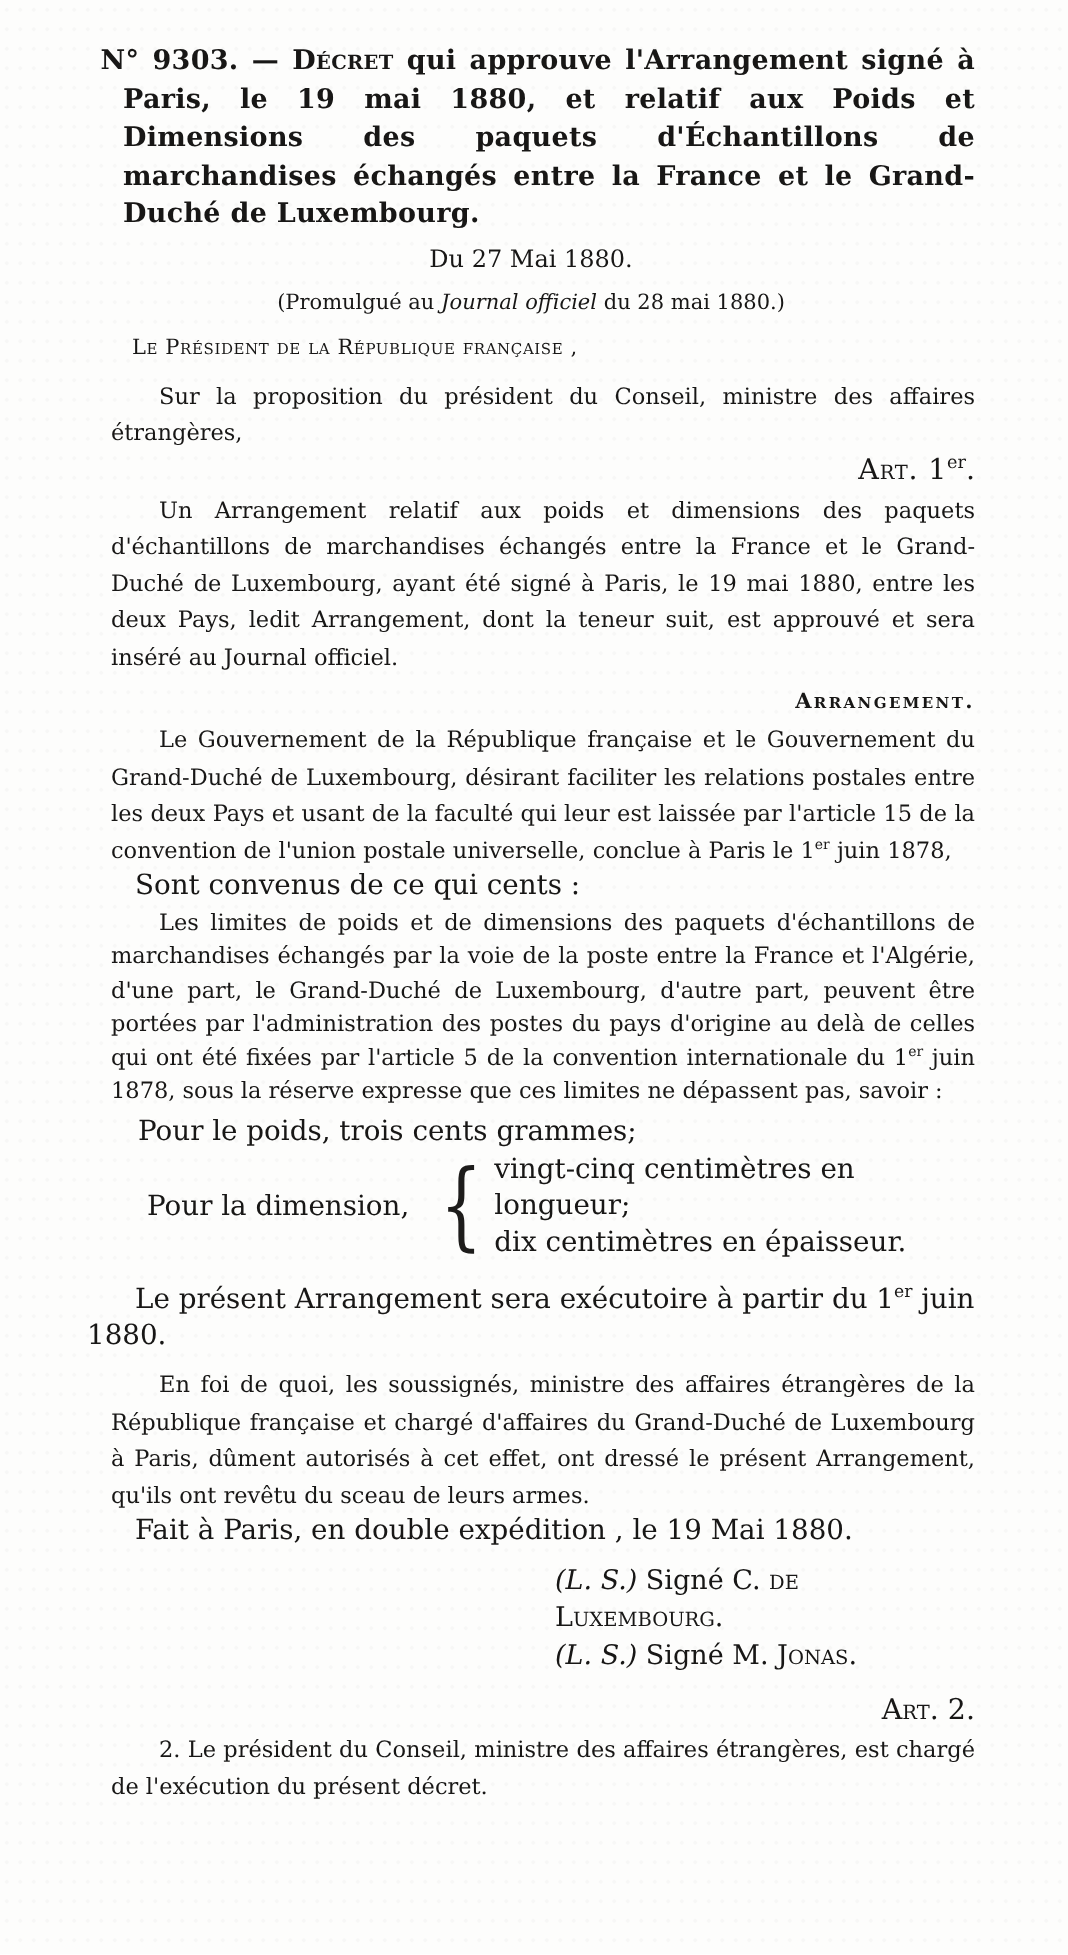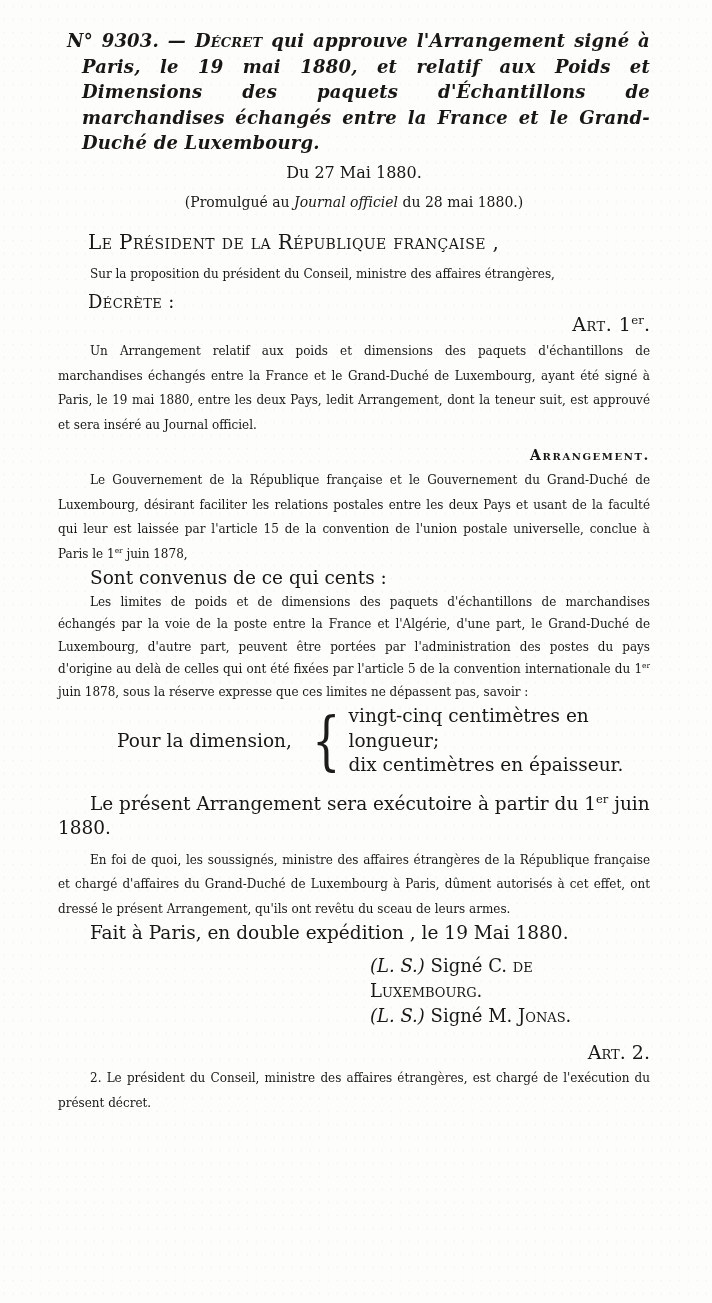--- a/index.html
+++ b/index.html
@@ -15,36 +15,35 @@
     overflow: hidden;
     box-sizing: border-box;
     padding-top: 28px;
   }
   .col { margin-left: 58px; width: 592px; }
 
   .heading {
     margin-left: 24px;
     width: 568px;
     text-indent: -15px;
-    font-style: italic;
     font-weight: bold;
     font-size: 18px;
     line-height: 25.5px;
     text-align: justify;
     letter-spacing: 0.2px;
   }
   .sc { font-variant: small-caps; }
 
   .dateline { margin-top: 8px; font-size: 16px; line-height: 17px; text-align: center; }
   .promulgation { margin-top: 13px; font-size: 14px; line-height: 17px; text-align: center; }
   .promulgation .it { font-style: italic; }
 
-  .president { margin-top: 20px; font-size: 20px; line-height: 23px; text-indent: 30px; letter-spacing: 0.4px; }
+  .president { margin-top: 10px; font-size: 14px; line-height: 23px; text-indent: 30px; letter-spacing: 0.4px; }
 
-  .p { font-size: 12px; line-height: 24.5px; text-align: justify; text-indent: 32px; }
+  .p { font-size: 15px; line-height: 24.5px; text-align: justify; text-indent: 32px; margin-left: 16px; }
   .p-proposition { margin-top: 8px; }
   .decrete { margin-top: 6px; font-size: 18px; line-height: 20px; text-indent: 30px; letter-spacing: 0.4px; }
 
   .art-title { font-size: 19px; line-height: 20px; text-align: right; }
   .art-title .sc { letter-spacing: 0.5px; }
   .art1 { margin-top: 2px; }
   .art2 { margin-top: 14px; }
   sup { font-size: 62%; vertical-align: super; line-height: 0; }
 
   .p1 { margin-top: 5px; }
@@ -53,21 +52,21 @@
     font-size: 14px; line-height: 17px; text-align: right;
     font-variant: small-caps; letter-spacing: 1.6px; font-weight: 600;
   }
   .p2 { margin-top: 4px; }
   .convenus { font-size: 18.5px; line-height: 24.5px; text-indent: 32px; }
   .p3 { margin-top: 0; line-height: 22.5px; }
 
   .weight-line { margin-top: 4px; font-size: 18.5px; line-height: 24px; margin-left: 34px; }
 
   .dim-block { display: flex; align-items: center; margin-left: 40px; margin-top: 1px; }
-  .dim-label { font-size: 18.5px; white-space: nowrap; margin-left: 19px; }
+  .dim-label { font-size: 18.5px; white-space: nowrap; }
   .dim-brace {
     display: inline-block;
     font-size: 64px;
     line-height: 70px;
     font-weight: 400;
     transform: scaleX(0.7);
     margin: 0 2px 0 14px;
     color: #1d1c1b;
   }
   .dim-items { font-size: 18.5px; line-height: 24.5px; }
@@ -90,34 +89,34 @@
     <div class="heading"><span>N° 9303. — </span><span class="sc">Décret</span><span> qui approuve l'Arrangement signé à Paris, le 19 mai 1880, et relatif aux Poids et Dimensions des paquets d'Échantillons de marchandises échangés entre la France et le Grand-Duché de Luxembourg.</span></div>
 
     <div class="dateline">Du 27 Mai 1880.</div>
 
     <div class="promulgation"><span>(Promulgué au </span><span class="it">Journal officiel</span><span> du 28 mai 1880.)</span></div>
 
     <div class="president sc">Le Président de la République française ,</div>
 
     <div class="p p-proposition">Sur la proposition du président du Conseil, ministre des affaires étrangères,</div>
 
-    <div class="decrete sc">Décrète :</div>
 
     <div class="art-title art1"><span class="sc">Art. 1</span><sup>er</sup><span>.</span></div>
 
     <div class="p p1">Un Arrangement relatif aux poids et dimensions des paquets d'échantillons de marchandises échangés entre la France et le Grand-Duché de Luxembourg, ayant été signé à Paris, le 19 mai 1880, entre les deux Pays, ledit Arrangement, dont la teneur suit, est approuvé et sera inséré au Journal officiel.</div>
 
     <div class="arr-title">Arrangement.</div>
 
     <div class="p p2"><span>Le Gouvernement de la République française et le Gouvernement du Grand-Duché de Luxembourg, désirant faciliter les relations postales entre les deux Pays et usant de la faculté qui leur est laissée par l'article 15 de la convention de l'union postale universelle, conclue à Paris le 1</span><sup>er</sup><span> juin 1878,</span></div>
 
     <div class="convenus">Sont convenus de ce qui cents :</div>
 
     <div class="p p3"><span>Les limites de poids et de dimensions des paquets d'échantillons de marchandises échangés par la voie de la poste entre la France et l'Algérie, d'une part, le Grand-Duché de Luxembourg, d'autre part, peuvent être portées par l'administration des postes du pays d'origine au delà de celles qui ont été fixées par l'article 5 de la convention internationale du 1</span><sup>er</sup><span> juin 1878, sous la réserve expresse que ces limites ne dépassent pas, savoir :</span></div>
 
+    <div class="weight-line">Pour le poids, trois cents grammes;</div>
 
     <div class="dim-block">
       <span class="dim-label">Pour la dimension,</span>
       <span class="dim-brace">{</span>
       <div class="dim-items">
         <div>vingt-cinq centimètres en longueur;</div>
         <div>dix centimètres en épaisseur.</div>
       </div>
     </div>
 

